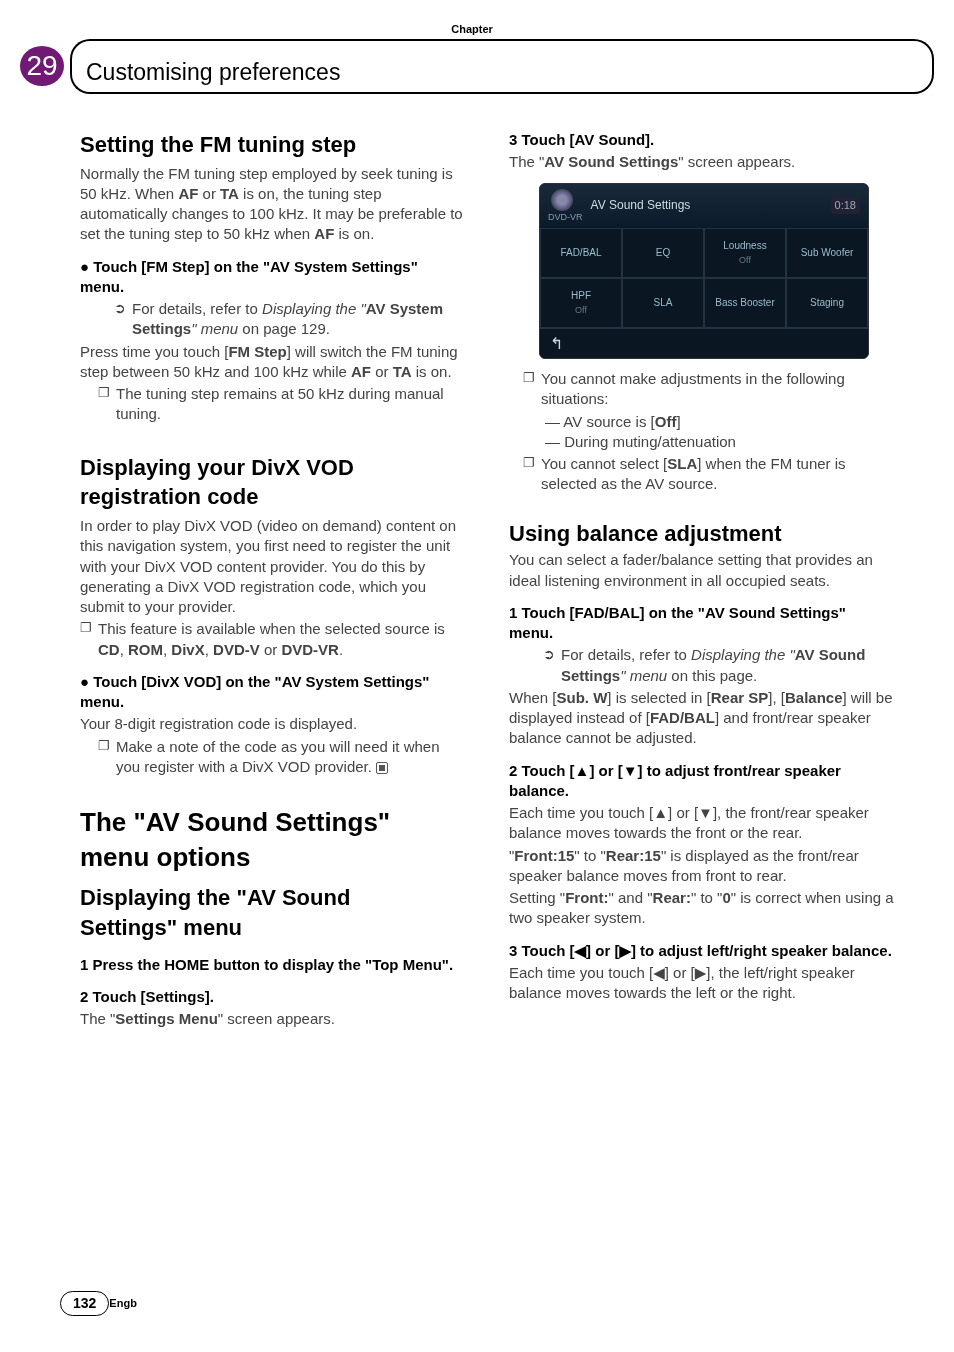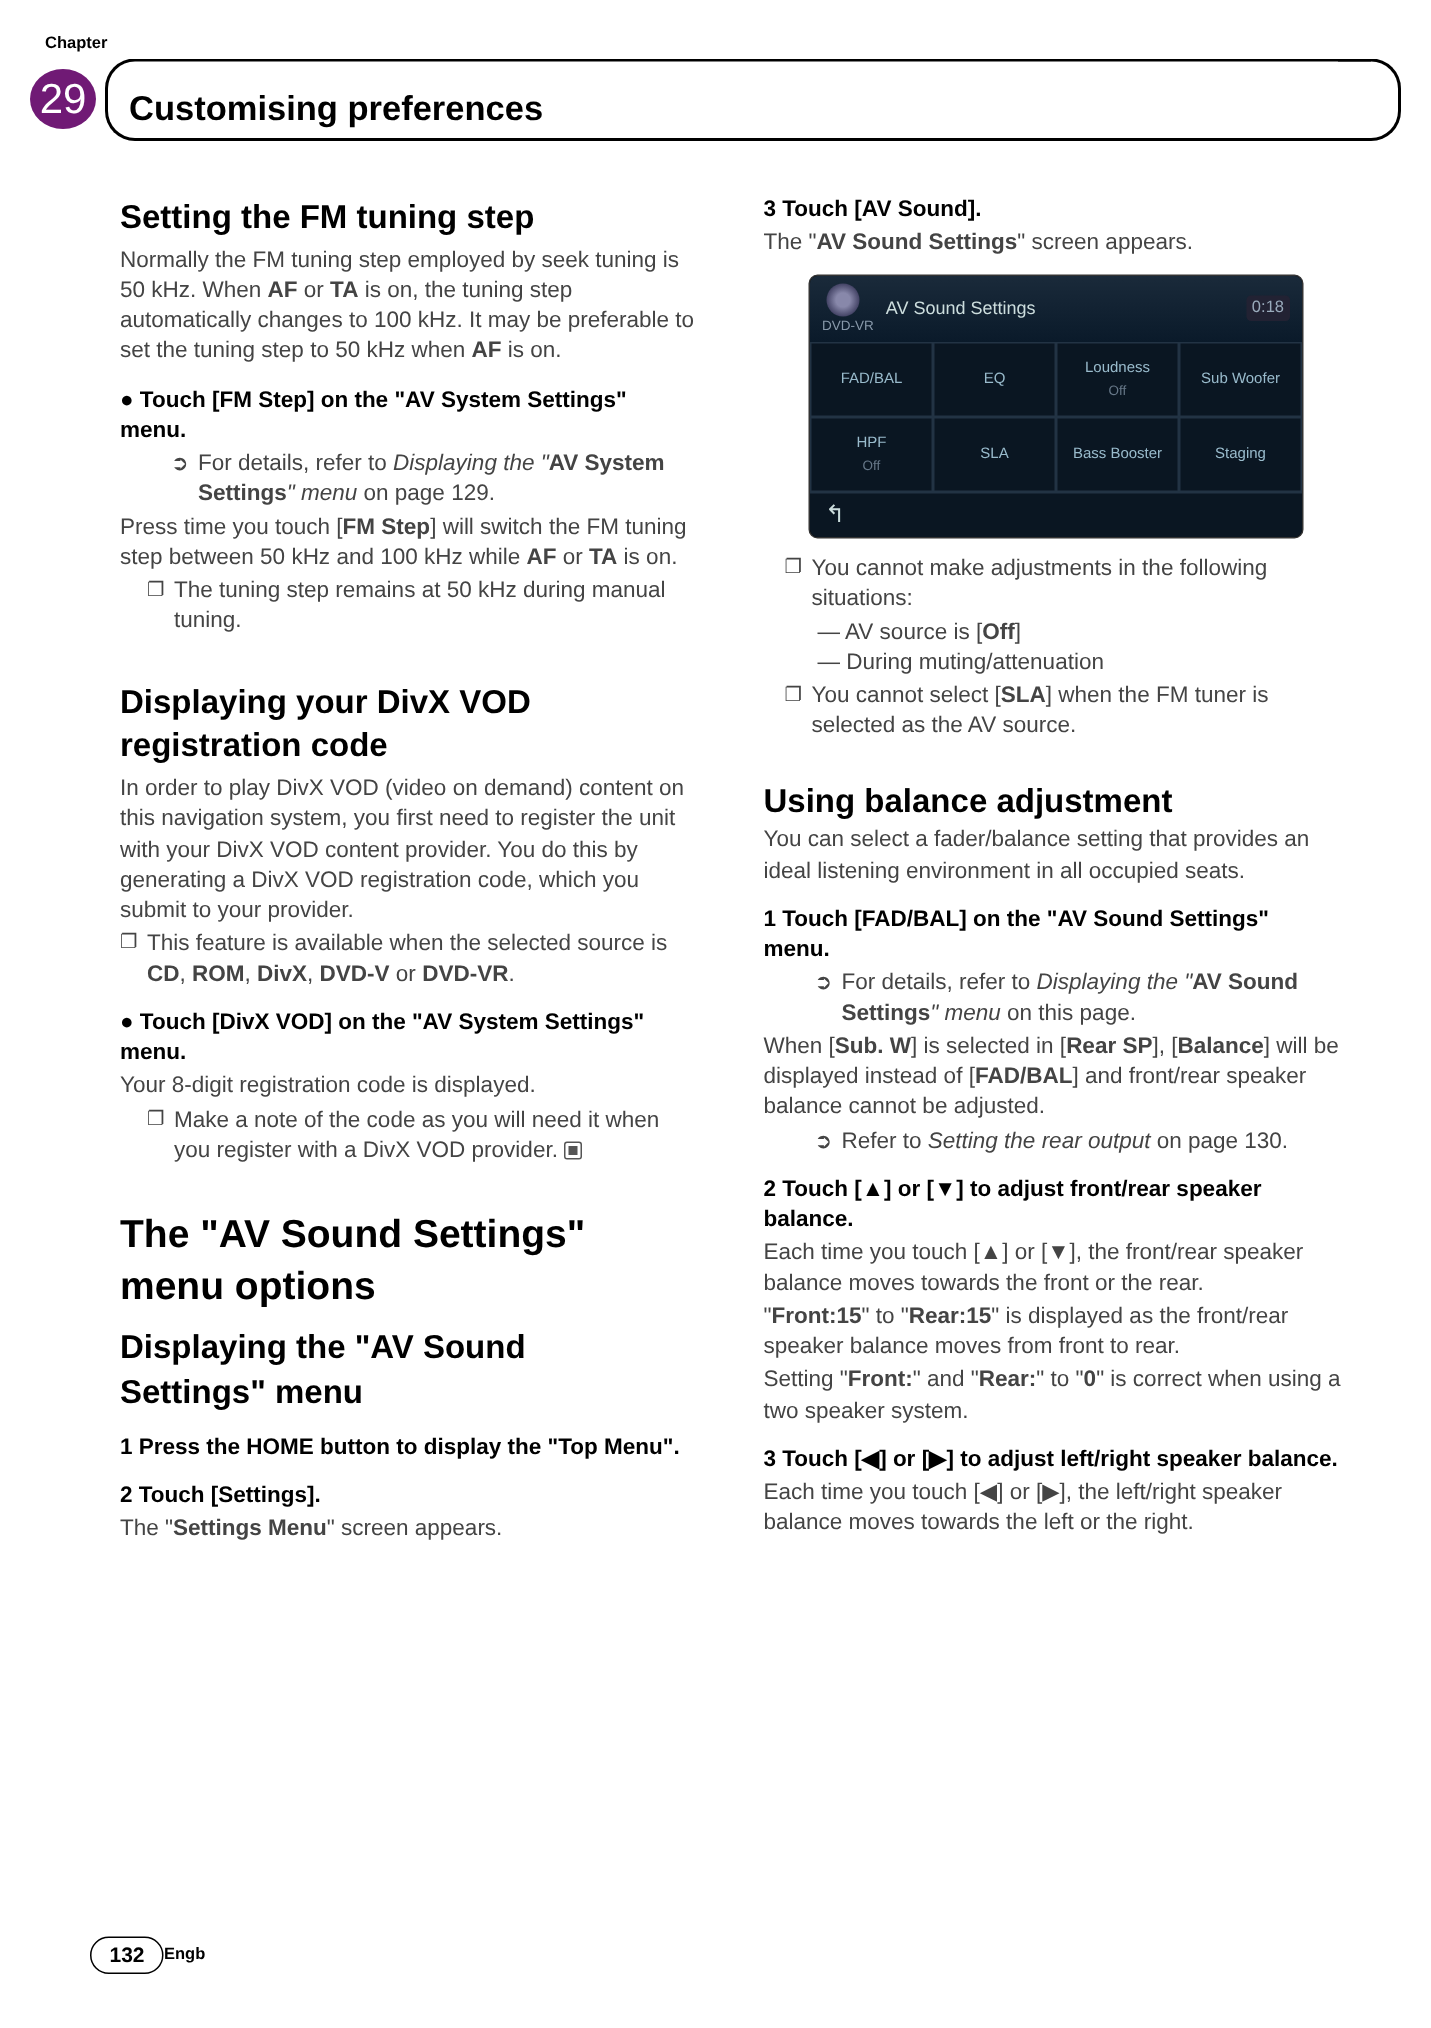--- a/index.html
+++ b/index.html
@@ -16,20 +16,21 @@
   .page-header {
     position: absolute;
     top: 22px;
     left: 20px;
     right: 40px;
   }
   .chapter-label {
     font-size: 11px;
     font-weight: bold;
     margin-left: 10px;
+    text-align: center;
   }
   .chapter-bar {
     display: flex;
     align-items: center;
     margin-top: 2px;
   }
   .chapter-badge {
     background: #701a75;
     color: #fff;
     width: 44px;
@@ -39,21 +40,21 @@
     align-items: center;
     justify-content: center;
     font-weight: normal;
     font-size: 28px;
     margin-right: 6px;
   }
   .title-pill {
     border: 2px solid #000;
     border-radius: 20px;
     padding: 16px 20px 4px 14px;
-    font-weight: bold;
+    font-weight: normal;
     font-size: 23px;
     flex: 1;
     border-right: none;
     border-top-right-radius: 0;
     border-bottom-right-radius: 0;
     position: relative;
   }
   .title-pill::after {
     content: "";
     position: absolute;
@@ -323,25 +324,20 @@
     <p>You can select a fader/balance setting that provides an ideal listening environment in all occupied seats.</p>
     <p class="step">1    Touch [FAD/BAL] on the "AV Sound Settings" menu.</p>
     <ul class="arrow">
       <li>
         <span>For details, refer to </span><span class="italic">Displaying the "</span><b>AV Sound Settings</b><span class="italic">" menu</span><span> on this page.</span>
       </li>
     </ul>
     <p>
       <span>When [</span><b>Sub. W</b><span>] is selected in [</span><b>Rear SP</b><span>], [</span><b>Balance</b><span>] will be displayed instead of [</span><b>FAD/BAL</b><span>] and front/rear speaker balance cannot be adjusted.</span>
     </p>
-    <ul class="arrow">
-      <li>
-        <span>Refer to </span><span class="italic">Setting the rear output</span><span> on page 130.</span>
-      </li>
-    </ul>
     <p class="step">2    Touch [▲] or [▼] to adjust front/rear speaker balance.</p>
     <p>Each time you touch [▲] or [▼], the front/rear speaker balance moves towards the front or the rear.</p>
     <p>
       <span>"</span><b>Front:15</b><span>" to "</span><b>Rear:15</b><span>" is displayed as the front/rear speaker balance moves from front to rear.</span>
     </p>
     <p>
       <span>Setting "</span><b>Front:</b><span>" and "</span><b>Rear:</b><span>" to "</span><b>0</b><span>" is correct when using a two speaker system.</span>
     </p>
     <p class="step">3    Touch [◀] or [▶] to adjust left/right speaker balance.</p>
     <p>Each time you touch [◀] or [▶], the left/right speaker balance moves towards the left or the right.</p>

